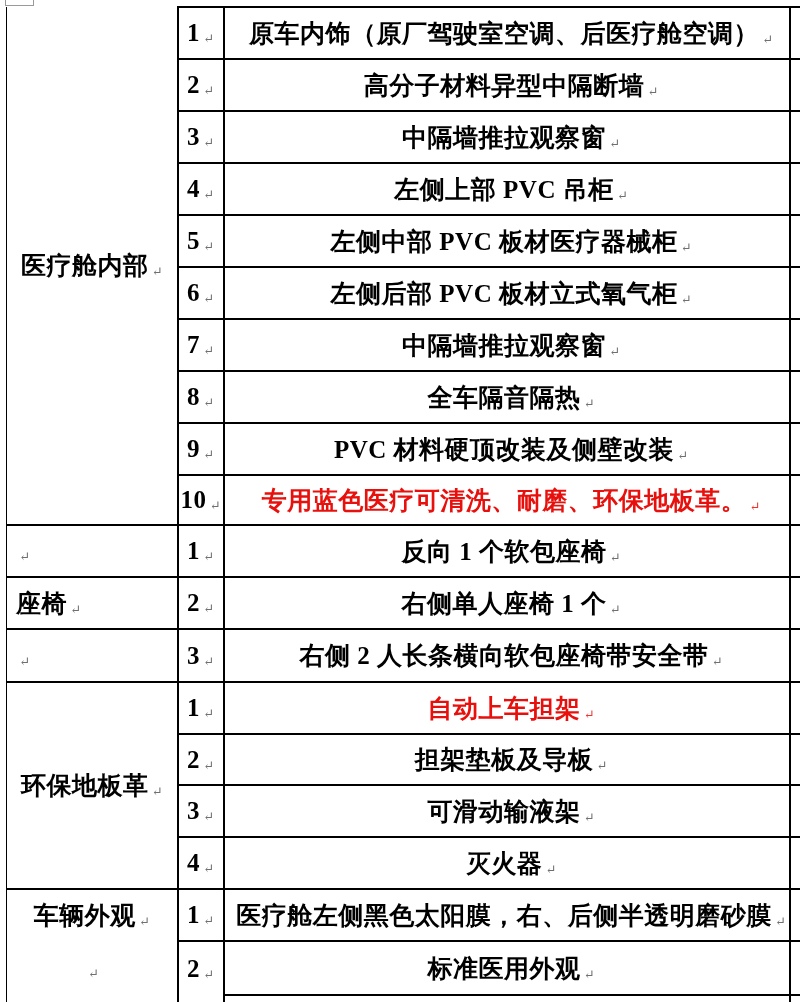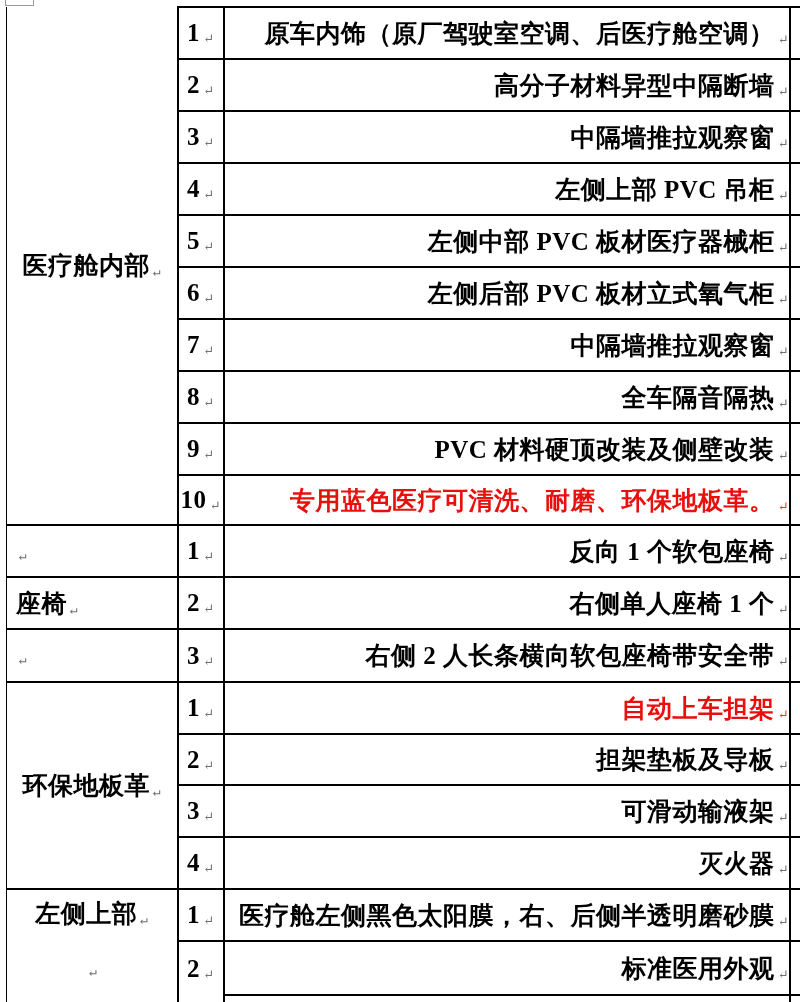--- a/index.html
+++ b/index.html
@@ -22,31 +22,31 @@
     border:2px solid #000;
     padding:0;margin:0;
     font-size:25px;font-weight:bold;color:#000;
     letter-spacing:0.5px;
     overflow:hidden;white-space:nowrap;
   }
   
   tr.r52{height:52px;} tr.r51{height:51px;} tr.r50{height:50px;}
   tr.r53{height:53px;} tr.r54{height:54px;} tr.r40{height:40px;}
   
-  td.cat{border-left:1px solid #000;text-align:center;vertical-align:middle;font-family:Liberation Mono, monospace;}
+  td.cat{border-left:1px solid #000;text-align:center;vertical-align:middle;}
   td.cat.leftal{text-align:left;padding-left:9px;}
   td.noTop{border-top:none;}
   td.topal{vertical-align:top;}
   .catline{height:52px;line-height:52px;text-align:center;}
   
   td.num{text-align:center;vertical-align:middle;}
   td.nb{border-bottom:none;}
   td.nt{border-top:none;}
   
-  td.desc{padding-left:9px;text-align:right;vertical-align:middle;border-radius:23px;}
+  td.desc{padding-left:9px;text-align:center;vertical-align:middle;border-radius:23px;}
   
   td.cut{border-right:none;}
   
   .pm{
     font-size:13px;font-weight:normal;color:#6f6f6f;
     margin-left:3px;position:relative;top:2px;letter-spacing:0;
   }
   .red .pm{color:inherit;opacity:.85;}
 </style>
 </head>
@@ -152,21 +152,21 @@
         <td class="cut"></td>
       </tr>
       <tr class="r52">
         <td class="num"><span>4</span><span class="pm">↵</span></td>
         <td class="desc"><span>灭火器</span><span class="pm">↵</span></td>
         <td class="cut"></td>
       </tr>
 
       <tr class="r52">
         <td class="cat topal" rowspan="3">
-          <div class="catline"><span>左侧上部</span><span class="pm">↵</span></div>
+          <div class="catline"><span>车辆外观</span><span class="pm">↵</span></div>
           <div class="catline"><span class="pm">↵</span></div>
         </td>
         <td class="num"><span>1</span><span class="pm">↵</span></td>
         <td class="desc"><span>医疗舱左侧黑色太阳膜，右、后侧半透明磨砂膜</span><span class="pm">↵</span></td>
         <td class="cut"></td>
       </tr>
       <tr class="r54">
         <td class="num nb"><span>2</span><span class="pm">↵</span></td>
         <td class="desc"><span>标准医用外观</span><span class="pm">↵</span></td>
         <td class="cut"></td>

